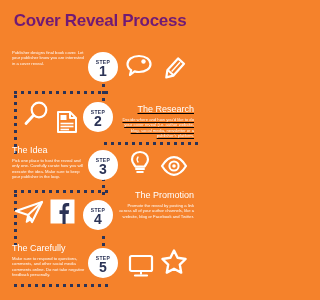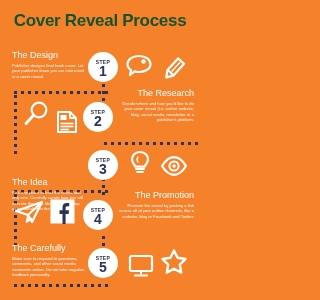--- a/index.html
+++ b/index.html
@@ -9,21 +9,21 @@
     font-family:"Liberation Sans", sans-serif;
     overflow:hidden;
     position:relative;
   }
   #page{position:relative;width:200px;height:300px;overflow:hidden;}
 
   .title{
     position:absolute;top:11px;left:0;width:200px;
     text-align:center;
     font-size:17px;font-weight:bold;
-    color:#14532d;
+    color:#701a75;
     letter-spacing:-0.3px;
     line-height:20px;
   }
 
   
   .dots{position:absolute;display:flex;}
   .dots.h{gap:4px;}
   .dots.v{flex-direction:column;gap:4px;}
   .dot{width:3px;height:3px;background:#2B3356;flex:0 0 auto;}
 
@@ -166,21 +166,20 @@
       <span class="dot"></span>
       <span class="dot"></span>
       <span class="dot"></span>
       <span class="dot"></span>
       <span class="dot"></span>
       <span class="dot"></span>
       <span class="dot"></span>
     </div>
 
   <div class="block left" style="top:50px;">
-    <div class="head">The Design</div>
     <div class="body">Publisher designs final book cover. Let your publisher know you are interested in a cover reveal.</div>
   </div>
 
   <div class="badge" style="left:88px;top:52px;">
     <span class="s-word">STEP</span>
     <span class="s-num">1</span>
   </div>
 
   <div class="icon" style="left:126px;top:54px;">
     <svg width="26" height="24" viewBox="0 0 26 24">
@@ -192,21 +191,21 @@
   <div class="icon" style="left:159px;top:56px;">
     <svg width="28" height="28" viewBox="0 0 28 28">
       <g transform="rotate(42 14 14)">
         <path d="M10 2 L18 2 L18 18 L14 24 L10 18 Z" fill="none" stroke="#FFFFFF" stroke-width="2.2" stroke-linejoin="round"></path>
         <line x1="10" y1="17.5" x2="18" y2="17.5" stroke="#FFFFFF" stroke-width="2"></line>
         <line x1="14" y1="3.5" x2="14" y2="16" stroke="#FFFFFF" stroke-width="1.4"></line>
       </g>
     </svg>
   </div>
 
-  <div class="block right" style="top:88px;">
+  <div class="block right" style="top:104px;text-decoration:underline;">
     <div class="head">The Research</div>
     <div class="body">Decide where and how you'd like to do your cover reveal (i.e. author website, blog, social media, newsletter or a publisher's platform.</div>
   </div>
 
   <div class="badge" style="left:83px;top:102px;">
     <span class="s-word">STEP</span>
     <span class="s-num">2</span>
   </div>
 
   <div class="icon" style="left:22px;top:100px;">
@@ -220,21 +219,21 @@
     <svg width="24" height="24" viewBox="0 0 24 24">
       <path d="M3 2 L15 2 L21 8 L21 22 L3 22 Z" fill="none" stroke="#FFFFFF" stroke-width="2" stroke-linejoin="round"></path>
       <path d="M15 2 L15 8 L21 8" fill="none" stroke="#FFFFFF" stroke-width="2" stroke-linejoin="round"></path>
       <rect x="5.5" y="5" width="6" height="5" fill="#FFFFFF"></rect>
       <line x1="5.5" y1="13.5" x2="18.5" y2="13.5" stroke="#FFFFFF" stroke-width="1.6"></line>
       <line x1="5.5" y1="16.5" x2="18.5" y2="16.5" stroke="#FFFFFF" stroke-width="1.6"></line>
       <line x1="5.5" y1="19.5" x2="14" y2="19.5" stroke="#FFFFFF" stroke-width="1.6"></line>
     </svg>
   </div>
 
-  <div class="block left" style="top:145px;margin-top:32px;">
+  <div class="block left" style="top:145px;">
     <div class="head">The Idea</div>
     <div class="body">Pick one place to host the reveal and only one. Carefully curate how you will execute the idea. Make sure to keep your publisher in the loop.</div>
   </div>
 
   <div class="badge" style="left:88px;top:150px;">
     <span class="s-word">STEP</span>
     <span class="s-num">3</span>
   </div>
 
   <div class="icon" style="left:129px;top:150px;">

